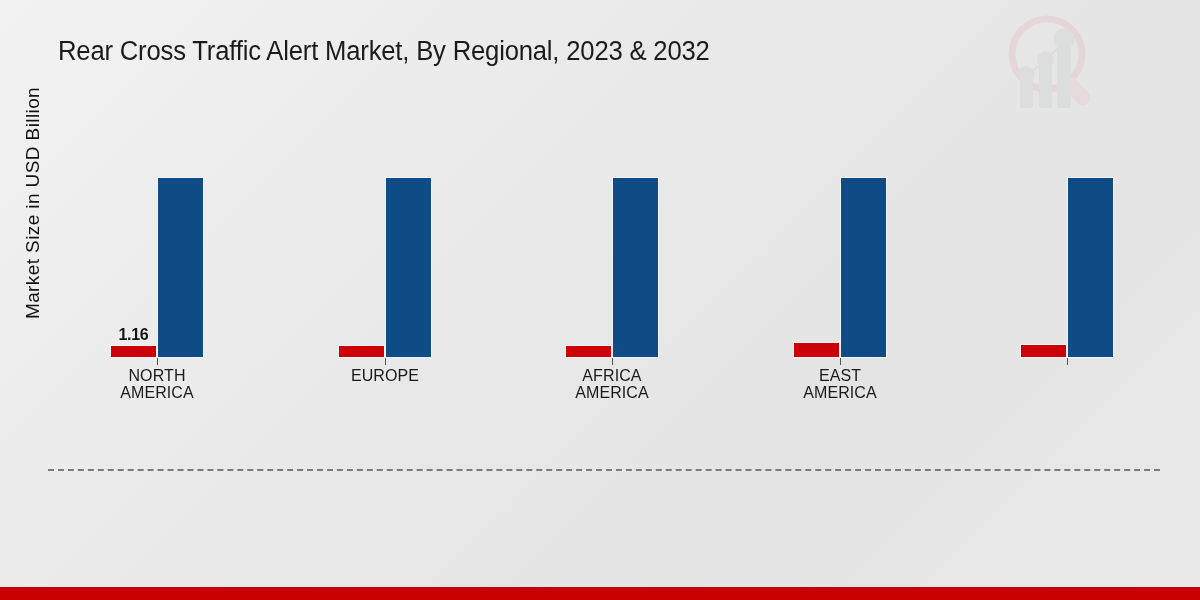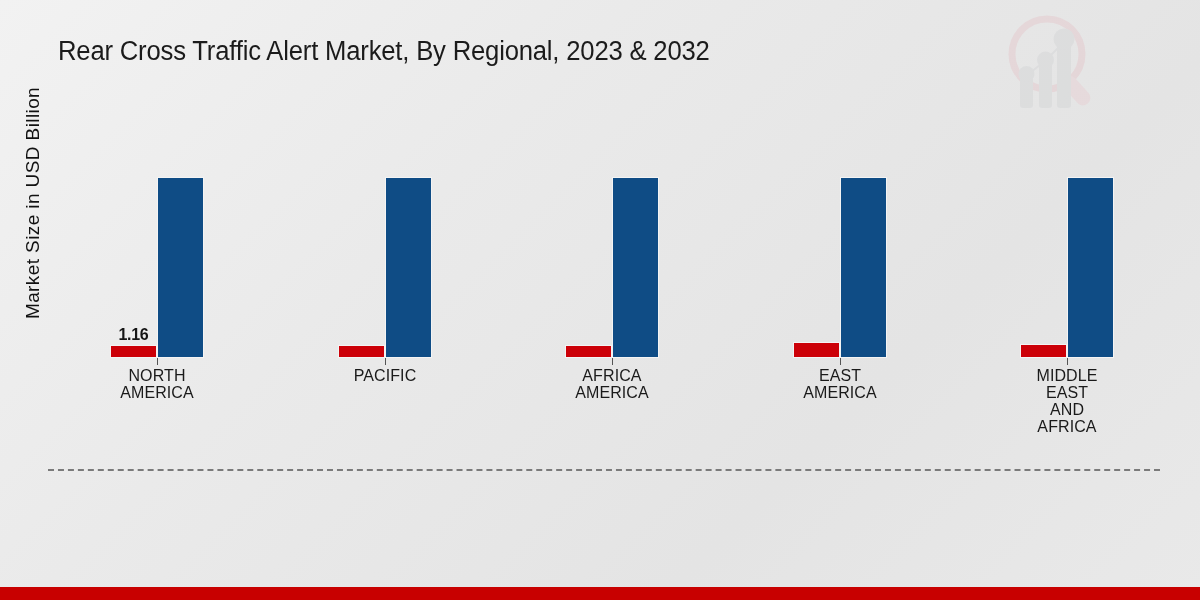--- a/index.html
+++ b/index.html
@@ -213,21 +213,21 @@
             <div>AMERICA</div>
           </div>
         </div>
         <div class="group" style="left: 338px; width: 94px;">
           <div class="bars">
             <div class="bar" style="width: 47px; height: 13.2571px; background: rgb(204, 0, 8);"></div>
             <div class="bar" style="width: 47px; height: 180.571px; background: rgb(15, 76, 133);"></div>
           </div>
           <div class="tick"></div>
           <div class="cat-label">
-            <div>PACIFIC</div>
+            <div>EUROPE</div>
           </div>
         </div>
         <div class="group" style="left: 565px; width: 94px;">
           <div class="bars">
             <div class="bar" style="width: 47px; height: 13.2571px; background: rgb(204, 0, 8);"></div>
             <div class="bar" style="width: 47px; height: 180.571px; background: rgb(15, 76, 133);"></div>
           </div>
           <div class="tick"></div>
           <div class="cat-label">
             <div>AFRICA</div>
@@ -244,25 +244,19 @@
             <div>EAST</div>
             <div>AMERICA</div>
           </div>
         </div>
         <div class="group" style="left: 1020px; width: 94px;">
           <div class="bars">
             <div class="bar" style="width: 47px; height: 14.1714px; background: rgb(204, 0, 8);"></div>
             <div class="bar" style="width: 47px; height: 180.571px; background: rgb(15, 76, 133);"></div>
           </div>
           <div class="tick"></div>
-          <div class="cat-label">
-            <div>MIDDLE</div>
-            <div>EAST</div>
-            <div>AND</div>
-            <div>AFRICA</div>
-          </div>
         </div>
       </div>
   </div>
 
   <div id="footer-band" style="background: rgb(200, 0, 0);"></div>
 
 </div>
 
 </body></html>

